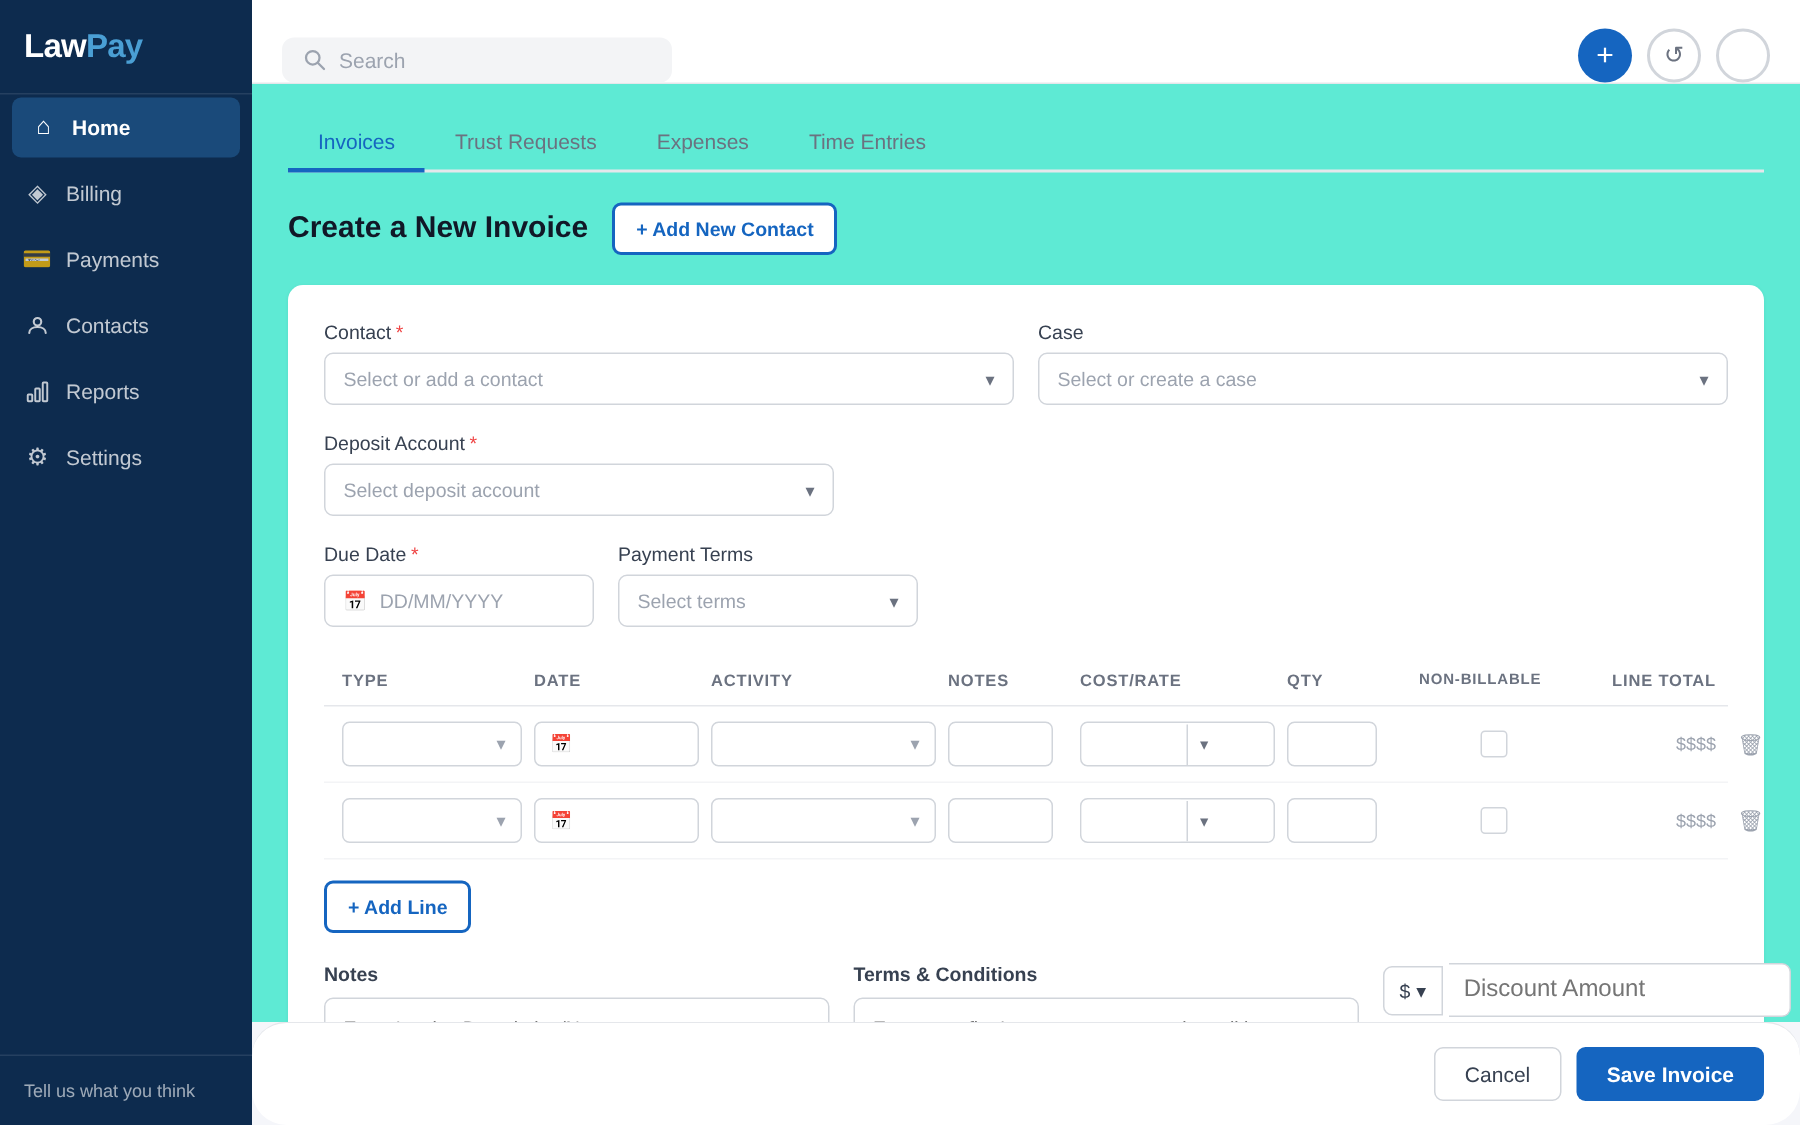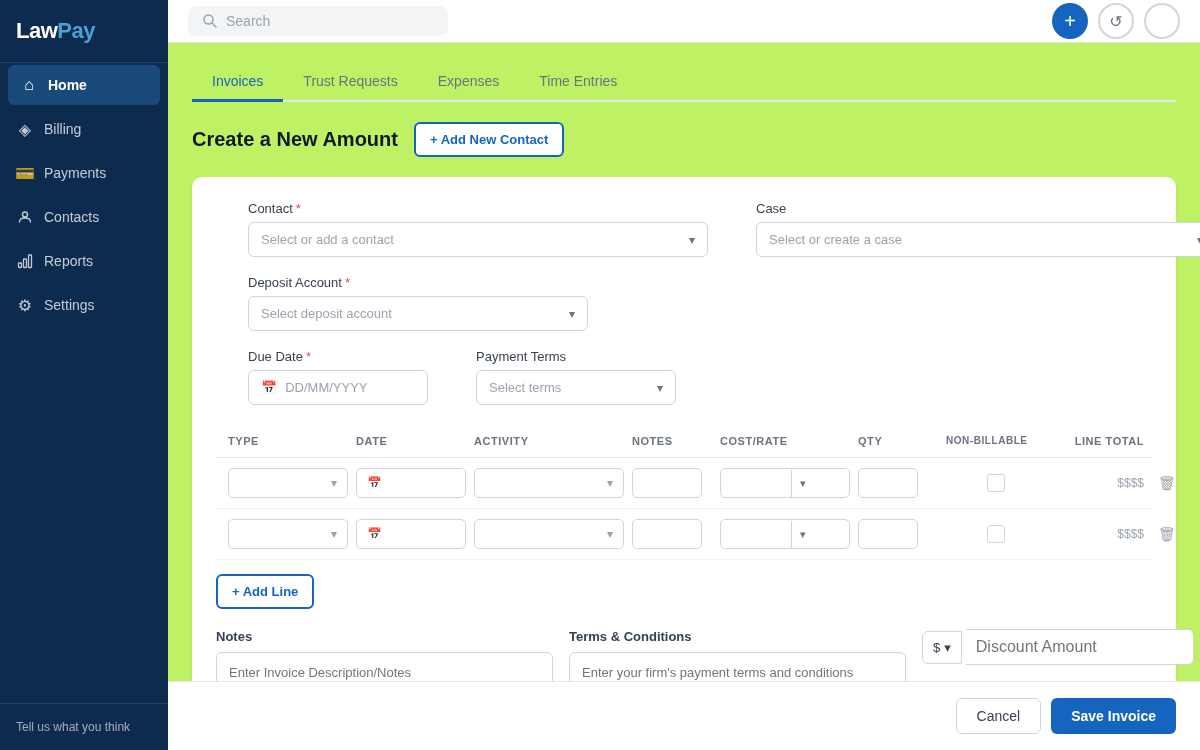--- a/index.html
+++ b/index.html
@@ -12,44 +12,44 @@
     .logo-text span { color: #4a9fd4; margin-top: 40px; }
     .nav-item { display: flex; align-items: center; gap: 10px; padding: 13px 16px; cursor: pointer; color: rgba(255,255,255,0.75); font-size: 14px; transition: background 0.15s; }
     .nav-item.active { background: #1a4a7a; color: #fff; font-weight: 600; border-radius: 6px; margin: 2px 8px; padding: 11px 12px; }
     .nav-item .nav-icon { width: 18px; height: 18px; display: flex; align-items: center; justify-content: center; font-size: 16px; }
     .sidebar-bottom { margin-top: auto; padding: 16px; border-top: 1px solid rgba(255,255,255,0.1); color: rgba(255,255,255,0.6); font-size: 12px; cursor: pointer; }
 
     
     .main { flex: 1; display: flex; flex-direction: column; overflow: hidden; }
     
     
-    .topbar { height: 43px; background: #fff; border-bottom: 1px solid #e5e7eb; display: flex; align-items: center; padding: 0 20px; gap: 0; flex-shrink: 0; }
+    .topbar { height: 56px; background: #fff; border-bottom: 1px solid #e5e7eb; display: flex; align-items: flex-end; padding: 0 20px; gap: 0; flex-shrink: 0; }
     .search-bar { display: flex; align-items: center; gap: 8px; background: #f3f4f6; border-radius: 8px; padding: 7px 14px; width: 260px; color: #6b7280; font-size: 14px; }
     .topbar-right { margin-left: auto; display: flex; align-items: center; gap: 10px; }
     .icon-btn { width: 36px; height: 36px; border-radius: 50%; display: flex; align-items: center; justify-content: center; cursor: pointer; border: none; background: transparent; }
     .icon-btn.primary { background: #1565c0; color: #fff; font-size: 20px; }
     .icon-btn.secondary { border: 2px solid #d1d5db; color: #6b7280; font-size: 16px; }
 
     
-    .content { flex: 1; overflow-y: auto; padding: 20px 24px; background: #bef264; }
+    .content { flex: 1; overflow-y: auto; padding: 20px 24px; background: #5eead4; }
 
     
     .tabs { display: flex; gap: 0; margin-bottom: 20px; border-bottom: 2px solid #e5e7eb; }
     .tab { padding: 10px 20px; cursor: pointer; color: #6b7280; font-size: 14px; border-bottom: 3px solid transparent; margin-bottom: -2px; }
     .tab.active { color: #1565c0; border-bottom: 3px solid #1565c0; font-weight: 500; }
 
     
     .page-header { display: flex; align-items: center; gap: 16px; margin-bottom: 20px; }
     .page-title { font-size: 20px; font-weight: 700; color: #111827; }
     .add-contact-btn { display: flex; align-items: center; gap: 6px; padding: 8px 14px; background: #fff; border: 2px solid #1565c0; color: #1565c0; border-radius: 6px; cursor: pointer; font-size: 13px; font-weight: 600; }
 
     
     .form-section { background: #fff; border-radius: 10px; padding: 24px; box-shadow: 0 1px 3px rgba(0,0,0,0.06); }
     .form-row { display: flex; gap: 16px; margin-bottom: 18px; }
-    .form-group { display: flex; flex-direction: column; gap: 6px; flex: 1; margin-left: 32px; }
+    .form-group { display: flex; flex-direction: column; gap: 6px; flex: 1; }
     .form-group.half { flex: 0 0 calc(50% - 8px); }
     .form-label { font-size: 13px; font-weight: 500; color: #374151; display: flex; align-items: center; gap: 3px; }
     .form-label .required { color: #ef4444; }
     .form-select { display: flex; align-items: center; justify-content: space-between; padding: 9px 12px; border: 1px solid #d1d5db; border-radius: 6px; background: #fff; cursor: pointer; color: #9ca3af; font-size: 13px; }
     .form-select .chevron { color: #6b7280; font-size: 12px; }
     .date-input { display: flex; align-items: center; gap: 8px; padding: 9px 12px; border: 1px solid #d1d5db; border-radius: 6px; background: #fff; color: #9ca3af; font-size: 13px; }
     .date-icon { color: #6b7280; }
 
     
     .table-section { margin-top: 20px; }
@@ -66,21 +66,21 @@
     
     .bottom-section { display: flex; gap: 16px; margin-top: 20px; }
     .notes-section { flex: 1; }
     .terms-section { flex: 1; }
     .section-label { font-size: 13px; font-weight: 600; color: #374151; margin-bottom: 8px; }
     .textarea { width: 100%; padding: 12px; border: 1px solid #d1d5db; border-radius: 6px; font-size: 13px; color: #9ca3af; resize: none; height: 90px; font-family: inherit; }
     .summary-section { width: 230px; flex-shrink: 0; }
     .discount-row { display: flex; align-items: center; gap: 4px; margin-bottom: 16px; }
     .currency-select { display: flex; align-items: center; gap: 4px; padding: 8px 10px; border: 1px solid #d1d5db; border-radius: 6px 0 0 6px; background: #fff; cursor: pointer; font-size: 13px; color: #374151; white-space: nowrap; }
     .discount-input { flex: 1; padding: 8px 10px; border: 1px solid #d1d5db; border-left: none; border-radius: 0 6px 6px 0; font-size: 16px; color: #9ca3af; background: #fff; }
-    .action-buttons { display: flex; justify-content: flex-end; gap: 10px; padding: 16px 24px; background: #fff; border-top: 1px solid #e5e7eb; flex-shrink: 0; }
+    .action-buttons { display: flex; justify-content: flex-end; gap: 10px; padding: 16px 24px; background: #fff; border-top: 1px solid #e5e7eb; flex-shrink: 0; border-radius: 23px; }
     .btn-cancel { padding: 9px 20px; border: 1px solid #d1d5db; background: #fff; color: #374151; border-radius: 6px; cursor: pointer; font-size: 14px; }
     .btn-save { padding: 9px 20px; background: #1565c0; color: #fff; border: none; border-radius: 6px; cursor: pointer; font-size: 14px; font-weight: 600; }
   </style>
 </head>
 <body>
 
 <nav class="sidebar">
   <div class="sidebar-logo">
     <div class="logo-text">Law<span>Pay</span></div>
   </div>
@@ -144,21 +144,21 @@
   <div class="content">
 
     <div class="tabs">
       <div class="tab active">Invoices</div>
       <div class="tab">Trust Requests</div>
       <div class="tab">Expenses</div>
       <div class="tab">Time Entries</div>
     </div>
 
     <div class="page-header">
-      <h1 class="page-title">Create a New Amount</h1>
+      <h1 class="page-title">Create a New Invoice</h1>
       <button class="add-contact-btn">+ Add New Contact</button>
     </div>
 
     <div class="form-section">
 
       <div class="form-row">
         <div class="form-group half">
           <label class="form-label">
             <span>Contact</span>
               <span class="required">*</span>

